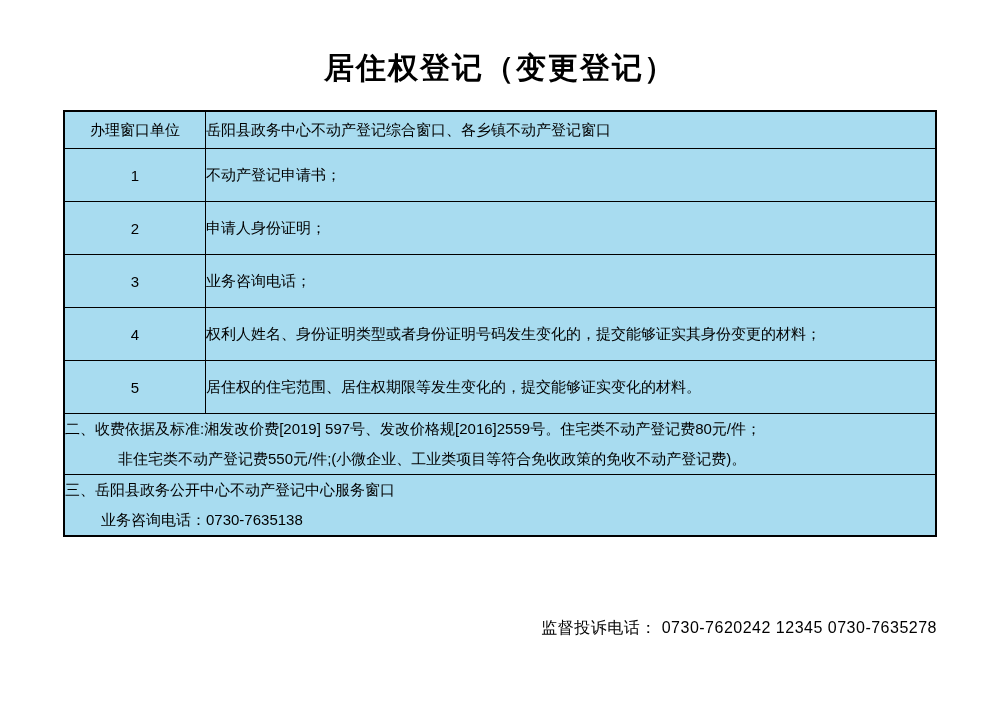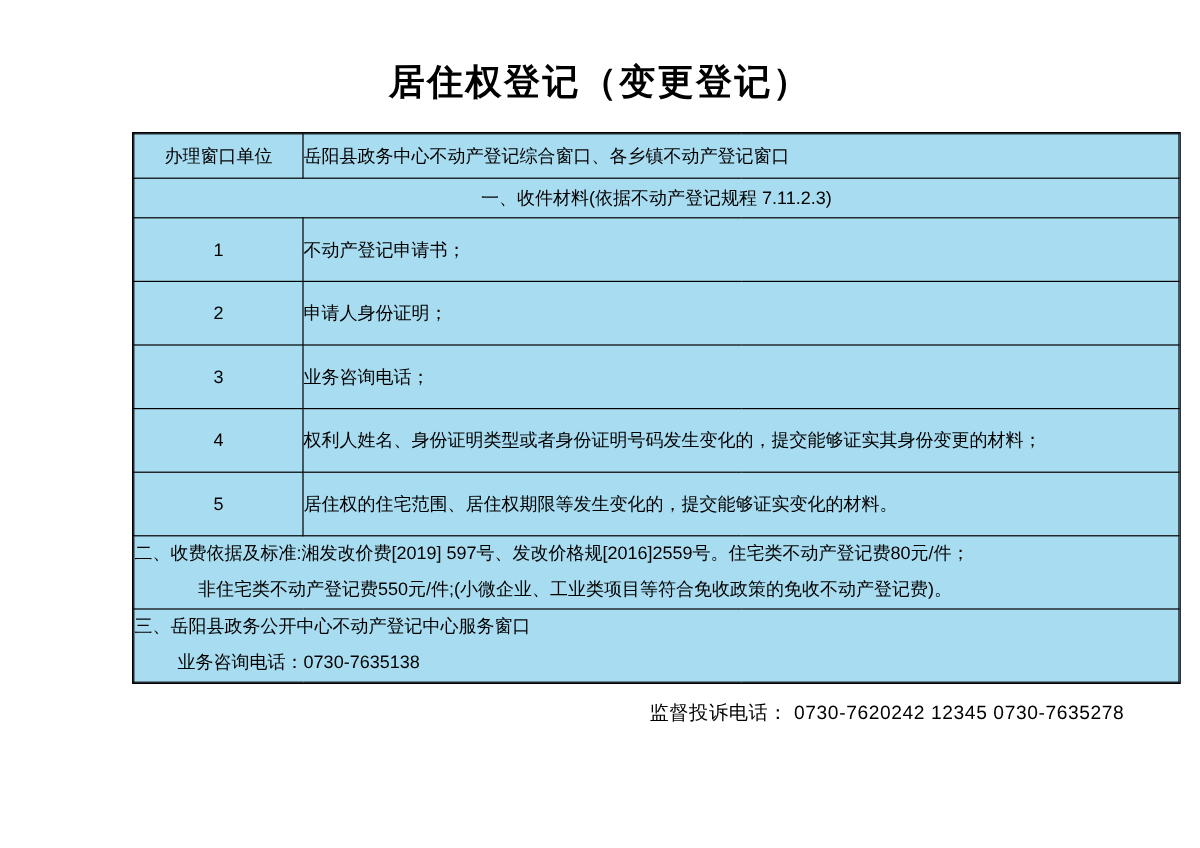--- a/index.html
+++ b/index.html
@@ -32,21 +32,20 @@
     margin: 0;
   }
   .table-wrap {
     position: absolute;
     left: 63px;
     top: 110px;
     width: 874px;
     border: 1px solid #000000;
     box-sizing: border-box;
     background: #0369a1;
-    margin-left: 47px;
   }
   table.main {
     border-collapse: collapse;
     width: 100%;
     table-layout: fixed;
     background: #a8dcf0;
   }
   table.main td {
     border: 1px solid #000000;
     padding: 0;
@@ -92,43 +91,40 @@
     display: block;
     padding-left: 36px;
   }
   .cell-block .indent3 {
     display: block;
     padding-left: 53px;
   }
   .footer-line {
     position: absolute;
     left: 0;
-    top: 584px;
+    top: 618px;
     width: 937px;
     text-align: right;
     font-size: 16px;
     letter-spacing: 0.5px;
   }
 </style>
 </head>
 <body>
 
 <div class="page">
 
   <h1 class="doc-title">居住权登记（变更登记）</h1>
 
   <div class="table-wrap">
     <table class="main">
       <tbody>
         <tr>
           <td class="cell-unit-label">办理窗口单位</td>
           <td class="cell-unit-value" colspan="2">岳阳县政务中心不动产登记综合窗口、各乡镇不动产登记窗口</td>
-        </tr>
-        <tr>
-          <td class="row-section" colspan="3">一、收件材料(依据不动产登记规程 7.11.2.3)</td>
         </tr>
         <tr>
           <td class="cell-num">1</td>
           <td class="cell-item" colspan="2">不动产登记申请书；</td>
         </tr>
         <tr>
           <td class="cell-num">2</td>
           <td class="cell-item" colspan="2">申请人身份证明；</td>
         </tr>
         <tr>

